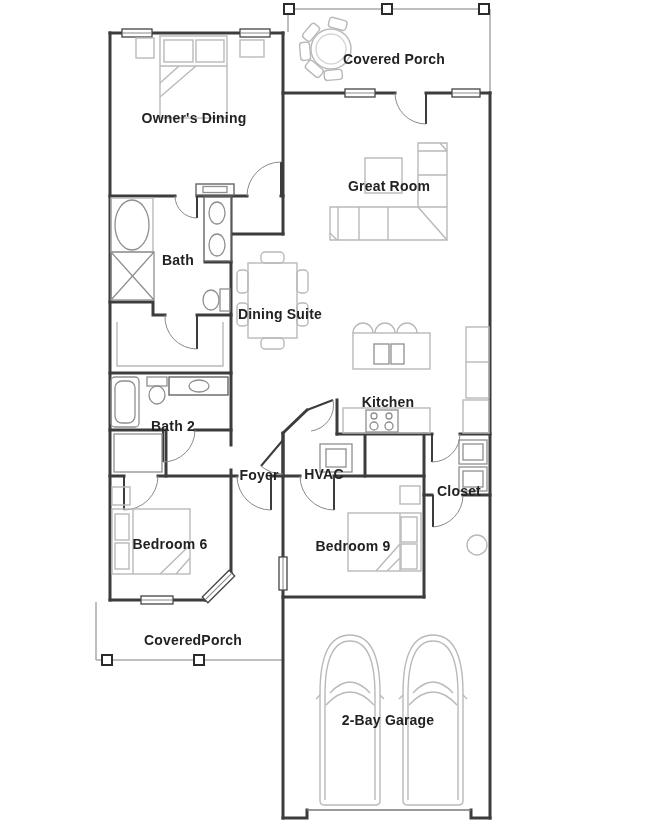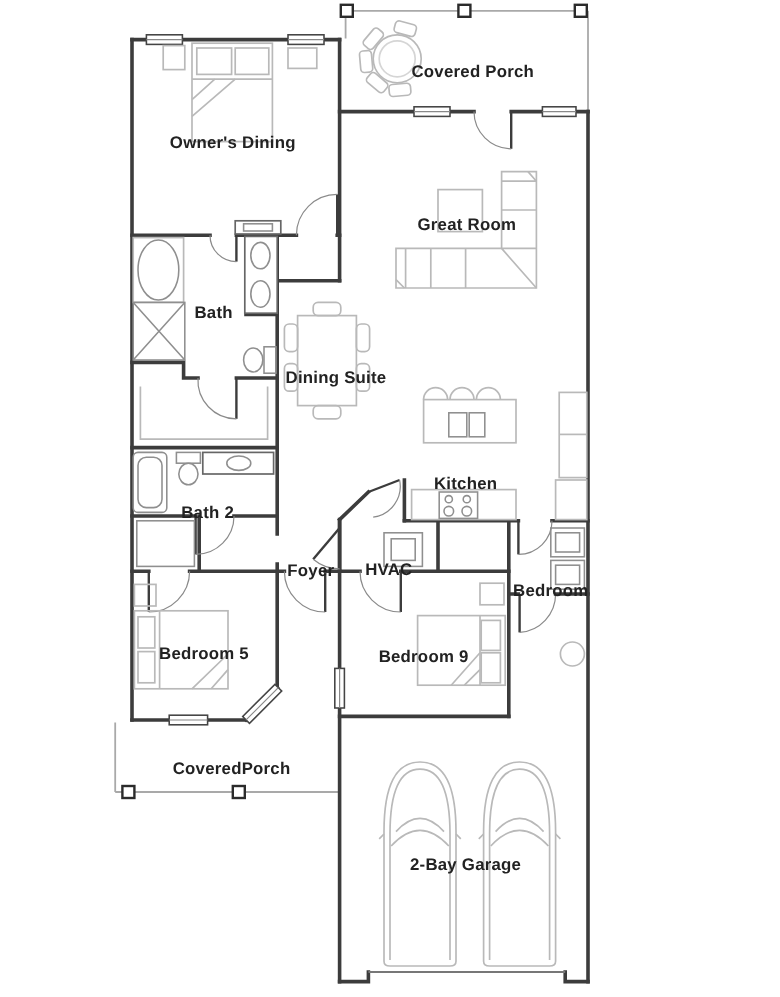--- a/index.html
+++ b/index.html
@@ -346,18 +346,18 @@
 
   <div class="lbl" style="left:394px;top:44px">Covered Porch</div>
   <div class="lbl" style="left:194px;top:103px">Owner's Dining</div>
   <div class="lbl" style="left:389px;top:171px">Great Room</div>
   <div class="lbl" style="left:178px;top:245px">Bath</div>
   <div class="lbl" style="left:280px;top:299px">Dining Suite</div>
   <div class="lbl" style="left:388px;top:387px">Kitchen</div>
   <div class="lbl" style="left:173px;top:411px">Bath 2</div>
   <div class="lbl" style="left:259px;top:460px">Foyer</div>
   <div class="lbl" style="left:324px;top:459px">HVAC</div>
-  <div class="lbl" style="left:459px;top:476px">Bedroom</div>
-  <div class="lbl" style="left:170px;top:529px">Bedroom 5</div>
+  <div class="lbl" style="left:459px;top:476px">Closet</div>
+  <div class="lbl" style="left:170px;top:529px">Bedroom 6</div>
   <div class="lbl" style="left:353px;top:531px">Bedroom 9</div>
   <div class="lbl" style="left:193px;top:625px">CoveredPorch</div>
   <div class="lbl" style="left:388px;top:705px">2-Bay Garage</div>
 </div>
 
 </body></html>

